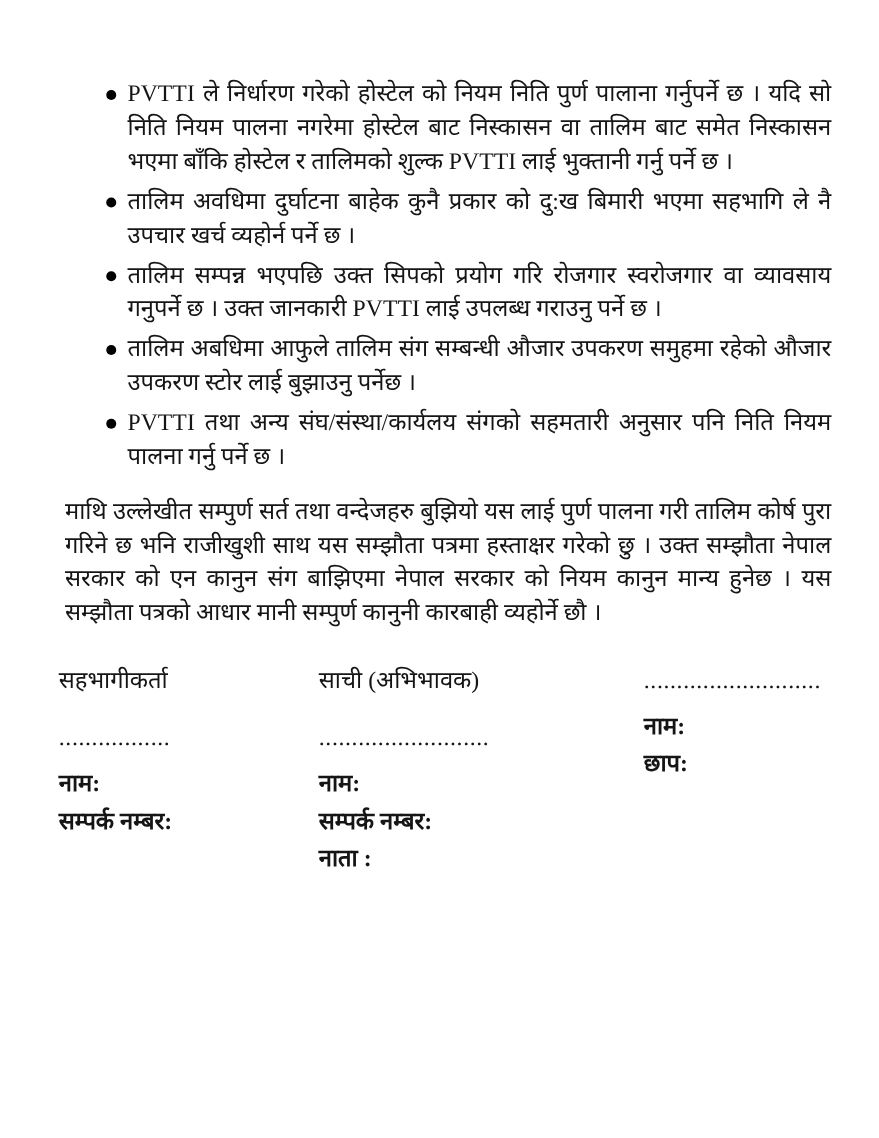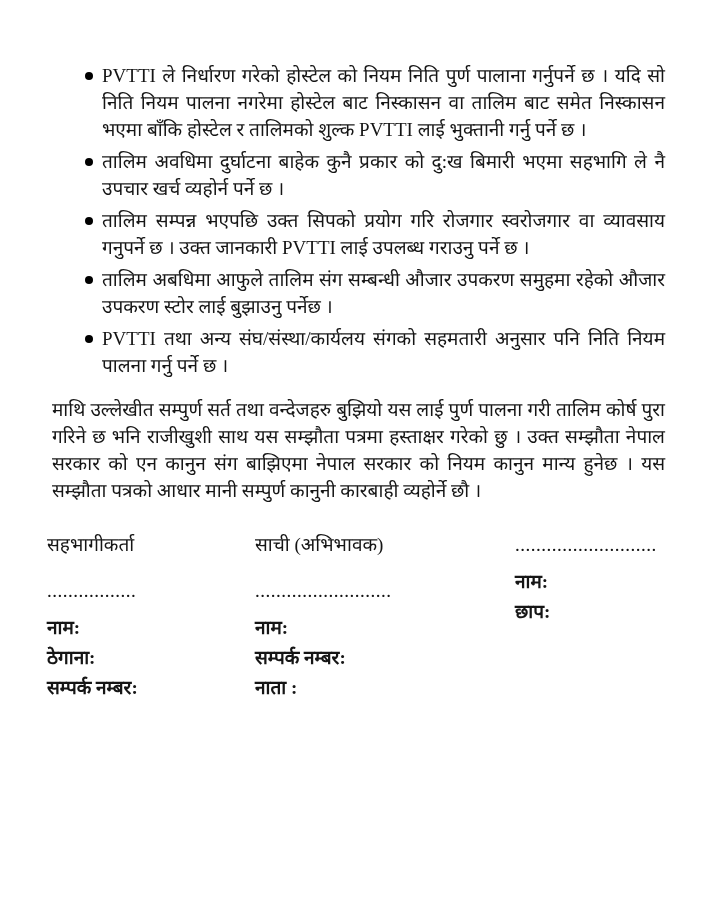--- a/index.html
+++ b/index.html
@@ -61,21 +61,20 @@
   </ul>
 
   <p class="closing">माथि उल्लेखीत सम्पुर्ण सर्त तथा वन्देजहरु बुझियो यस लाई पुर्ण पालना गरी तालिम कोर्ष पुरा गरिने छ भनि राजीखुशी साथ यस सम्झौता पत्रमा हस्ताक्षर गरेको छु । उक्त सम्झौता नेपाल सरकार को एन कानुन संग बाझिएमा नेपाल सरकार को नियम कानुन मान्य हुनेछ । यस सम्झौता पत्रको आधार मानी सम्पुर्ण कानुनी कारबाही व्यहोर्ने छौ ।</p>
 
   <div class="sig">
 
     <div class="sig-col first">
       <div class="sig-title">सहभागीकर्ता</div>
       <div class="sig-dots">.................</div>
       <div class="sig-field">नाम:</div>
-      <div class="sig-field">ठेगाना:</div>
       <div class="sig-field">सम्पर्क नम्बर:</div>
 
     </div>
 
     <div class="sig-col">
       <div class="sig-title">साची (अभिभावक)</div>
       <div class="sig-dots">..........................</div>
       <div class="sig-field">नाम:</div>
       <div class="sig-field">सम्पर्क नम्बर:</div>
       <div class="sig-field">नाता :</div>

